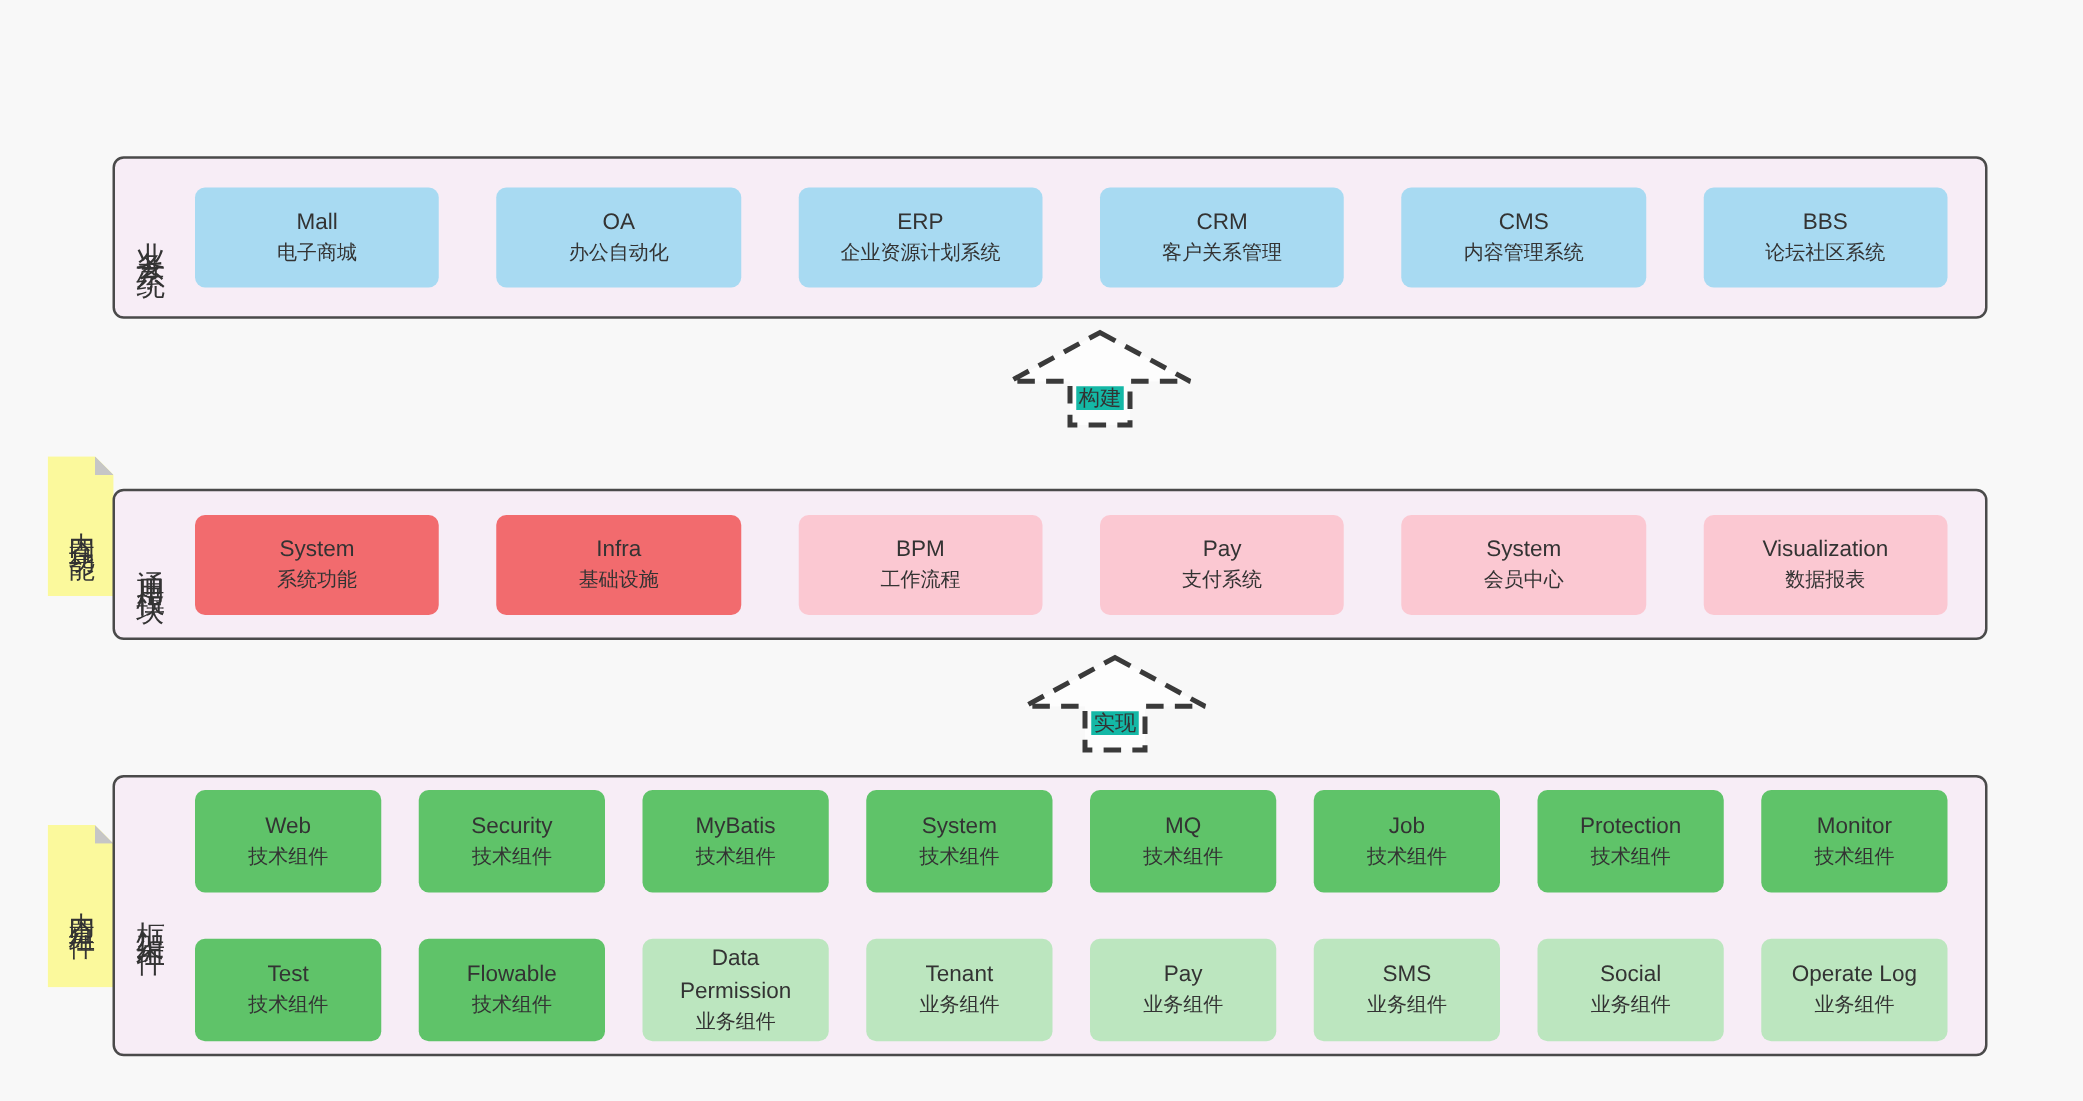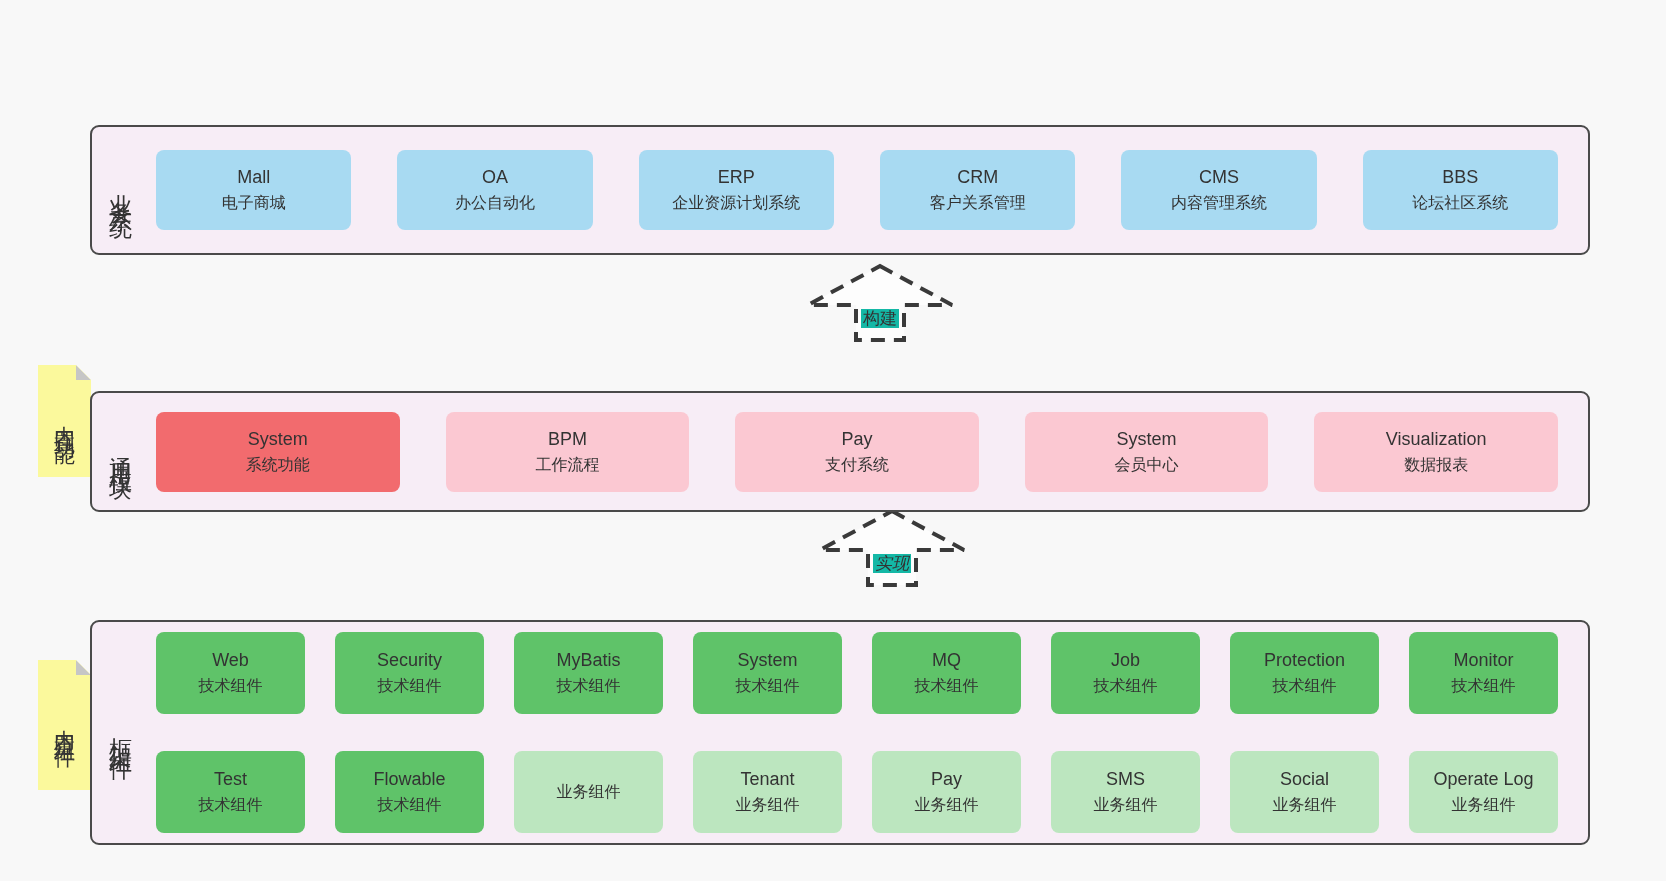--- a/index.html
+++ b/index.html
@@ -153,40 +153,44 @@
   <div class="fold"></div>
   <div class="s-label">内置功能</div>
 </div>
 <div class="panel" style="left:90px; top:391px; width:1500px; height:121px;">
   <div class="v-label">通用模块</div>
   <div class="cols">
     <div class="box red">
       <span class="t">System</span>
       <span class="s">系统功能</span>
     </div>
+    <div class="box red">
+      <span class="t">Infra</span>
+      <span class="s">基础设施</span>
+    </div>
     <div class="box pink">
       <span class="t">BPM</span>
       <span class="s">工作流程</span>
     </div>
     <div class="box pink">
       <span class="t">Pay</span>
       <span class="s">支付系统</span>
     </div>
     <div class="box pink">
       <span class="t">System</span>
       <span class="s">会员中心</span>
     </div>
     <div class="box pink">
       <span class="t">Visualization</span>
       <span class="s">数据报表</span>
     </div>
   </div>
 </div>
 
-<div class="arrow" style="left:817px; top:508px;font-style:italic;">
+<div class="arrow" style="left:817px; top:523px;">
   <svg viewBox="0 0 150 80">
     <path d="M75 3 L147 42 H99 V77 H51 V42 H3 Z" fill="#fdfdfd" stroke="#3a3a3a" stroke-width="4" stroke-dasharray="14 9"></path>
   </svg>
   <div class="alabel"><span>实现</span></div>
 </div>
 
 <div class="sticky" style="left:38px; top:660px; width:53px; height:130px;">
   <div class="fold"></div>
   <div class="s-label">内置组件</div>
 </div>
@@ -230,20 +234,21 @@
     <div class="cols8">
       <div class="box green">
         <span class="t">Test</span>
         <span class="s">技术组件</span>
       </div>
       <div class="box green">
         <span class="t">Flowable</span>
         <span class="s">技术组件</span>
       </div>
       <div class="box lgreen">
+        <span class="t">Data Permission</span>
         <span class="s">业务组件</span>
       </div>
       <div class="box lgreen">
         <span class="t">Tenant</span>
         <span class="s">业务组件</span>
       </div>
       <div class="box lgreen">
         <span class="t">Pay</span>
         <span class="s">业务组件</span>
       </div>

